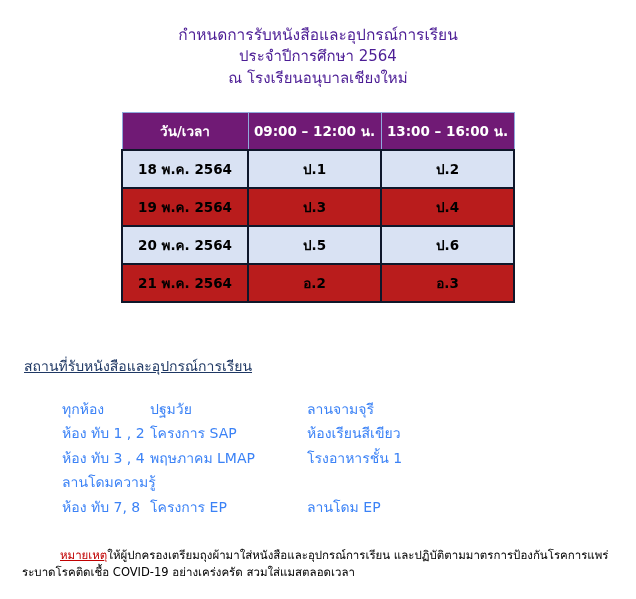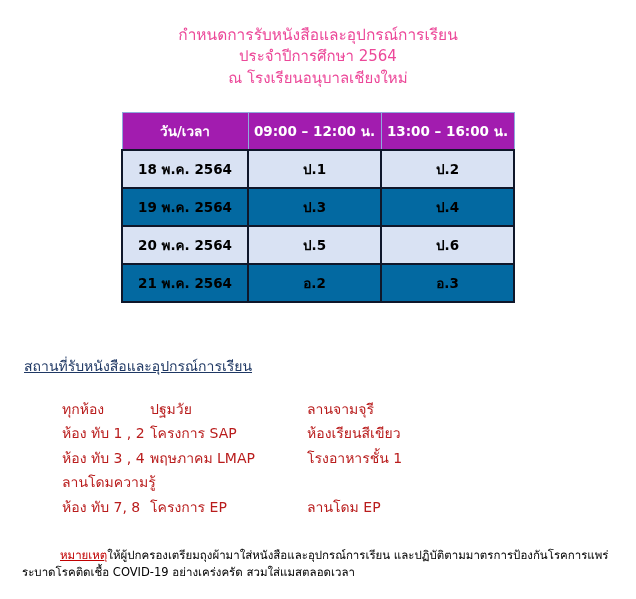--- a/index.html
+++ b/index.html
@@ -22,55 +22,55 @@
   }
 
   
   .header {
     text-align: center;
     padding-top: 24px;
     line-height: 1.45;
   }
   .header .line {
     font-size: 15px;
-    color: #ec4899;
+    color: #4c1d95;
     font-weight: normal;
   }
   .header .line1 { font-size: 15.5px; }
 
   
   .table-wrap {
     margin-top: 22px;
     display: flex;
     justify-content: center;
   }
   table.schedule {
     border-collapse: collapse;
     width: 392px;
     table-layout: fixed;
   }
   table.schedule th {
-    background: #a21caf;
+    background: #701a75;
     color: #ffffff;
     font-size: 13.5px;
     font-weight: bold;
     text-align: center;
     padding: 7px 4px;
     border: 1px solid #8faadc;
   }
   table.schedule td {
     font-size: 13.5px;
     font-weight: bold;
     text-align: center;
     padding: 7px 4px;
     border: 2px solid #0f172a;
     color: #000000;
   }
   table.schedule tr.odd td { background: #d9e2f3; }
-  table.schedule tr.even td { background: #0369a1; }
+  table.schedule tr.even td { background: #b91c1c; }
   table.schedule col.c0 { width: 126px; }
   table.schedule col.c1 { width: 133px; }
   table.schedule col.c2 { width: 133px; }
 
   
   .locations {
     margin-top: 52px;
     padding-left: 24px;
   }
   .loc-title {
@@ -79,21 +79,21 @@
     text-decoration: underline;
     font-weight: normal;
   }
   .loc-list {
     margin-top: 20px;
     padding-left: 38px;
   }
   .loc-row {
     display: flex;
     font-size: 14px;
-    color: #b91c1c;
+    color: #3b82f6;
     line-height: 1.75;
     align-items: flex-end;
   }
   .loc-row .left {
     width: 245px;
     display: flex;
   }
   .loc-row .left .lbl { min-width: 88px; display: inline-block; }
   .loc-row .left .val { display: inline-block; }
   .loc-row .right { flex: 1; }

